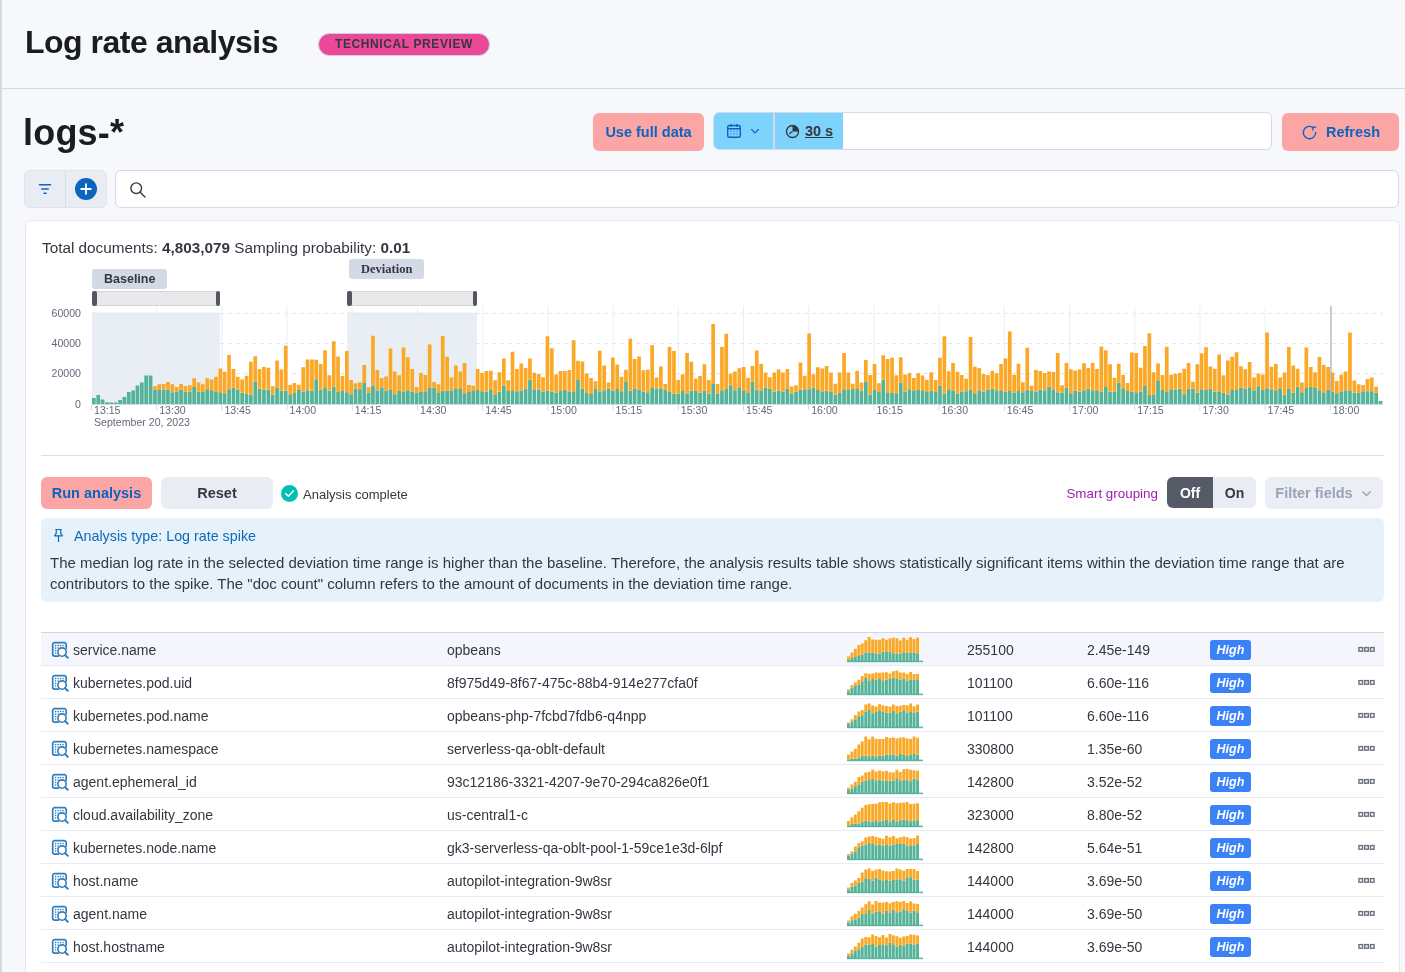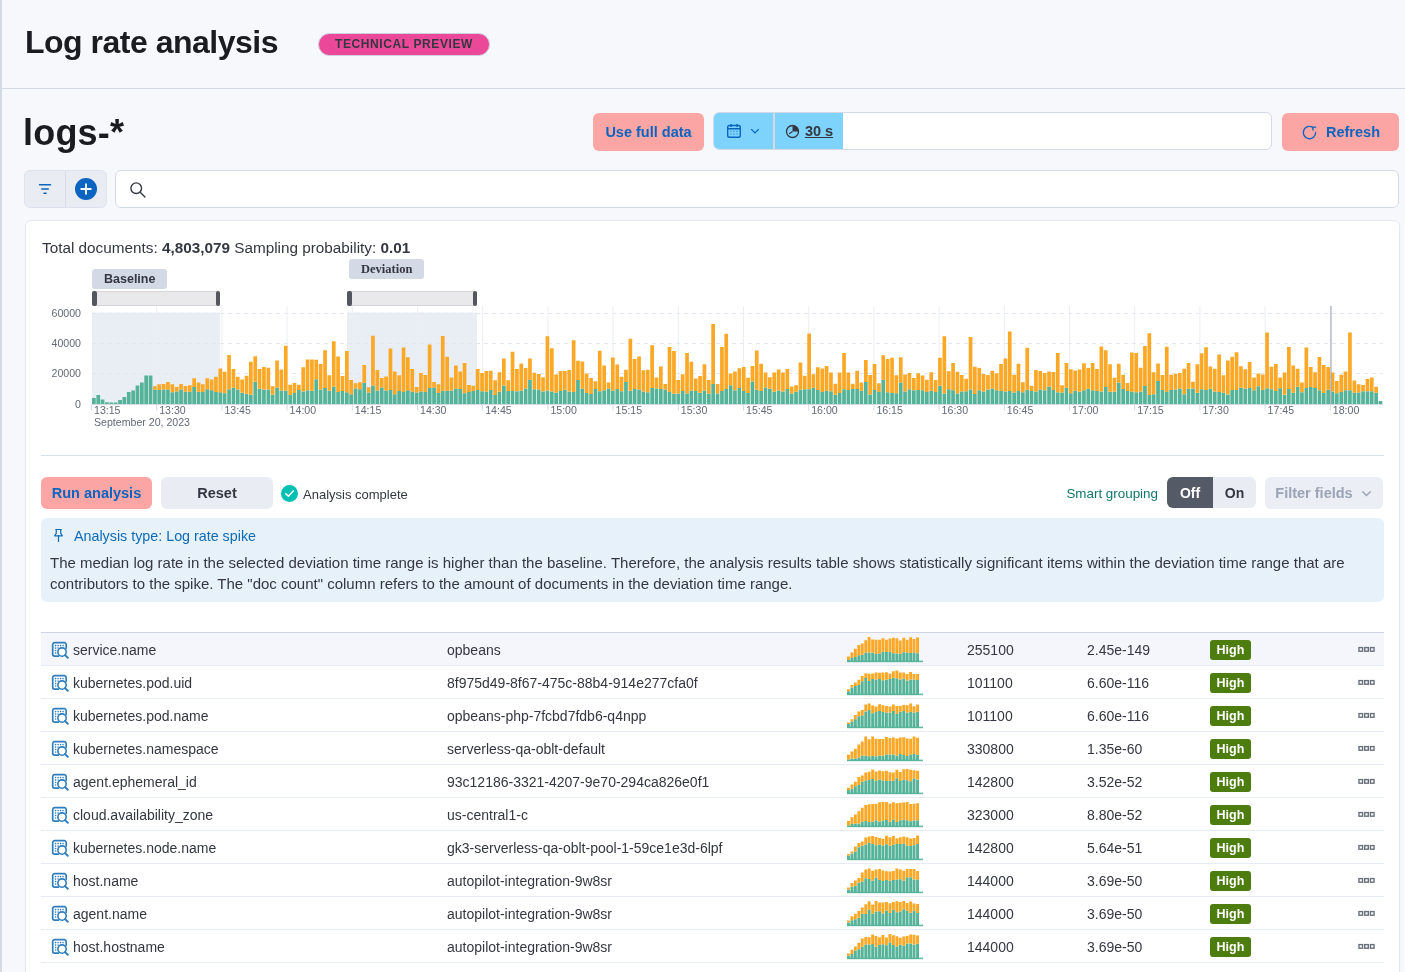--- a/index.html
+++ b/index.html
@@ -19,37 +19,37 @@
 .fgroup { position:absolute; left:24px; top:170px; width:83px; height:38px; background:#e9edf3; border:1px solid #dde3ee; border-radius:6px; display:flex; }
 .searchbox { position:absolute; left:115px; top:170px; width:1284px; height:38px; background:#fff; border:1px solid #d3dae6; border-radius:6px; display:flex; align-items:center; }
 .ph { color:#69707d; font-size:15px; margin-left:10px; }
 .panel { position:absolute; left:25px; top:220px; width:1375px; height:760px; background:#fff; border:1px solid #e3e8f2; border-radius:6px; box-shadow:0 2px 3px rgba(100,110,140,0.05); }
 .totals { position:absolute; left:42px; top:239px; font-size:15.3px; color:#343741; }
 .chartbadge { position:absolute; height:20px; line-height:20px; padding:0 12px; background:#d3dae6; border-radius:3px; font-size:12.5px; font-weight:bold; color:#343741; }
 .brush { position:absolute; height:15px; top:291px; background:#e9e9ec; border:1px solid #d4d4d9; border-radius:2px; }
 .bhandle { position:absolute; top:-1px; width:4.5px; height:15px; background:#53565f; border-radius:2px; }
 .ax { font-size:10.6px; fill:#646a79; font-family:"Liberation Sans",sans-serif; }
 .divider { position:absolute; left:41px; top:455px; width:1343px; height:1px; background:#d9dfe9; }
-.smartlbl { position:absolute; left:1020px; width:138px; top:486px; font-size:13.4px; color:#0f766e; text-align:right; }
+.smartlbl { position:absolute; left:1020px; width:138px; top:486px; font-size:13.4px; color:#a21caf; text-align:right; }
 .togOff { position:absolute; left:1167px; top:477px; width:46px; height:31px; background:#545b66; color:#fff; border-radius:6px 0 0 6px; font-weight:bold; font-size:14px; display:flex; align-items:center; justify-content:center; }
 .togOn { position:absolute; left:1213px; top:477px; width:43px; height:31px; background:#e9edf3; color:#343741; border-radius:0 6px 6px 0; font-weight:bold; font-size:14px; display:flex; align-items:center; justify-content:center; }
 .callout { position:absolute; left:41px; top:518px; width:1343px; height:84px; background:#e6f1fa; border-radius:6px; }
 .cotitle { position:absolute; left:74px; top:528px; font-size:14.3px; font-weight:normal; color:#0c6bb8; }
 .cobody { position:absolute; left:50px; top:552px; font-size:15px; color:#343741; line-height:21px; }
 .thead { position:absolute; top:638px; height:24px; width:1405px; font-weight:bold; font-size:13.5px; color:#343741; }
 .thead span { position:absolute; top:3px; }
 .theadline { position:absolute; left:41px; top:632px; width:1343px; height:1px; background:#cfd6e2; }
 .trow { position:absolute; left:41px; width:1343px; height:33px; border-bottom:1px solid #e7ebf3; font-size:14px; color:#343741; }
 .fic { position:absolute; left:10px; top:8px; }
 .c1 { position:absolute; left:32px; top:9px; }
 .c2 { position:absolute; left:406px; top:9px; }
 .spark { position:absolute; left:806px; top:4px; }
 .c3 { position:absolute; left:926px; top:9px; }
 .c4 { position:absolute; left:1046px; top:9px; }
-.imp { position:absolute; left:1169px; top:7px; background:#4d7c0f; color:#fff; font-weight:bold; font-size:12.5px; border-radius:3px; padding:2.5px 6.5px 3px; }
+.imp { position:absolute; left:1169px; top:7px; background:#3b82f6; color:#fff; font-weight:bold; font-size:12.5px; border-radius:3px; padding:2.5px 6.5px 3px;font-style:italic; }
 .act { position:absolute; left:1317px; top:8px; }
 .q { vertical-align:4px; margin-left:1px; }
 .up { vertical-align:-1px; margin-left:6px; }
 </style></head>
 <body>
 <div class="leftline"></div>
 <div class="hdr"></div>
 <div class="title">Log rate analysis</div>
 <div class="tpbadge">TECHNICAL PREVIEW</div>
 <div class="logs">logs-*</div>

